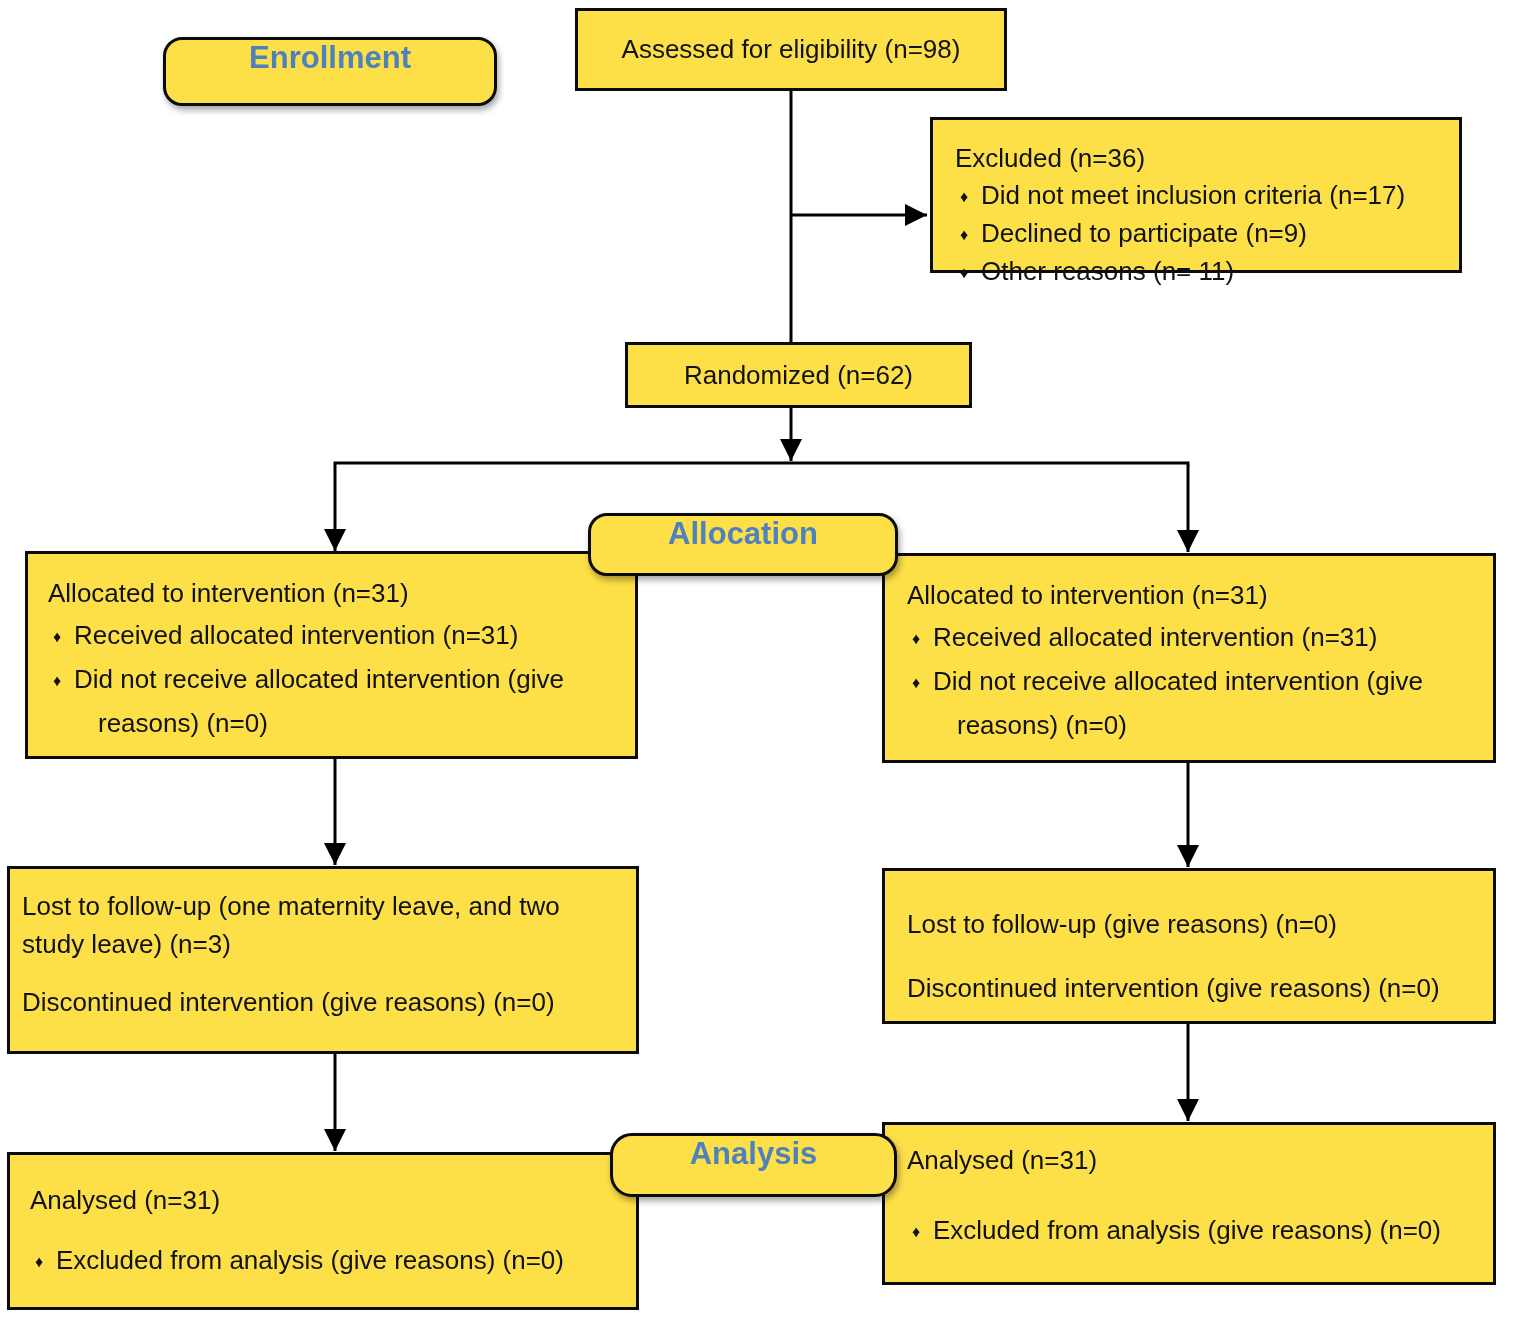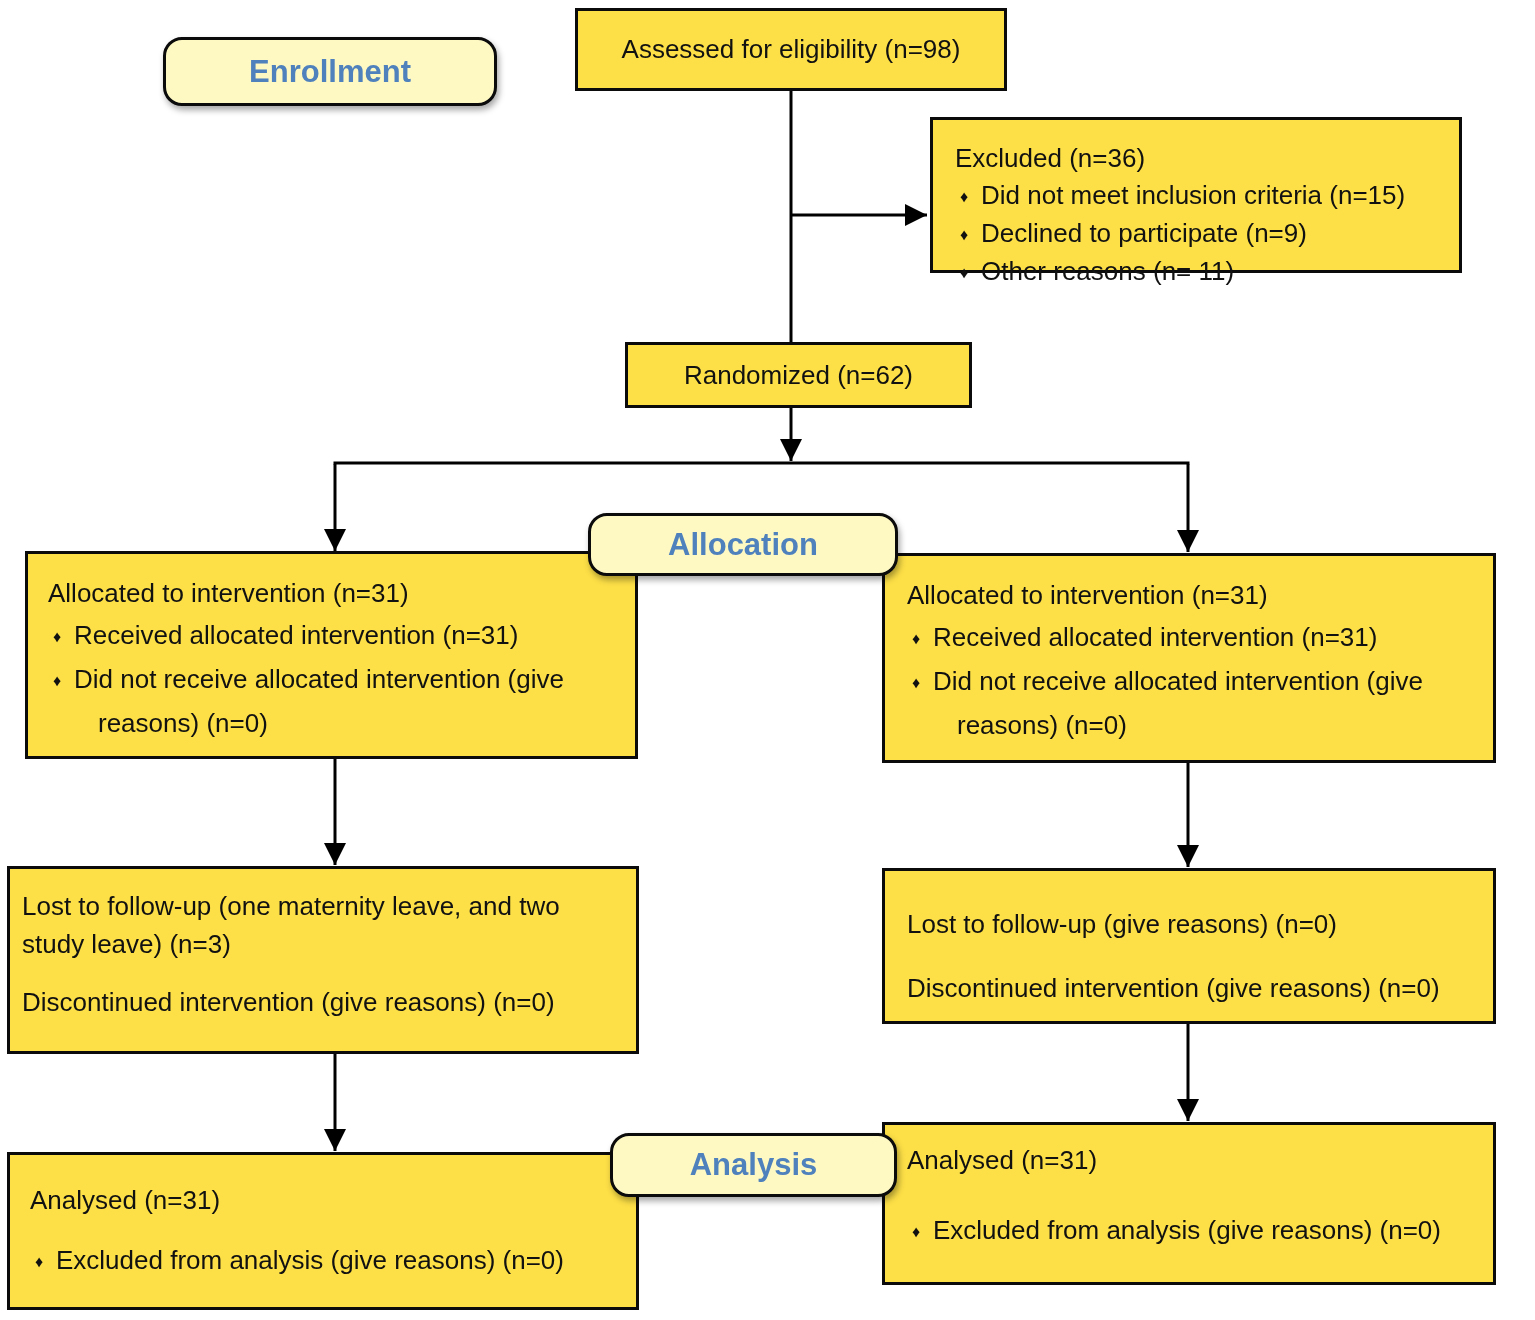--- a/index.html
+++ b/index.html
@@ -28,26 +28,26 @@
   }
   .box.center {
     display: flex;
     align-items: center;
     justify-content: center;
     text-align: center;
   }
   .stage {
     position: absolute;
     z-index: 3;
-    background: #fef9c3;
+    background: #fde047;
     border: 3px solid #0b0b0b;
     border-radius: 19px;
     box-sizing: border-box;
     display: flex;
-    align-items: center;
+    align-items: flex-start;
     justify-content: center;
     font-size: 31px;
     font-weight: 700;
     color: #4f81bd;
     box-shadow: 2px 4px 6px rgba(0,0,0,0.35);
   }
   .box-assessed   { left: 575px; top: 8px;    width: 432px; height: 83px; }
   .box-excluded   { left: 930px; top: 117px;  width: 532px; height: 156px;
                     padding: 20px 20px 20px 22px; line-height: 37px; }
   .box-randomized { left: 625px; top: 342px;  width: 347px; height: 66px; }
@@ -59,21 +59,21 @@
                     padding: 18px 16px 14px 12px; line-height: 38px; }
   .box-fu-r       { left: 882px; top: 868px;  width: 614px; height: 156px;
                     padding: 34px 16px 14px 22px; line-height: 38px; }
   .box-an-l       { left: 7px;   top: 1152px; width: 632px; height: 158px;
                     padding: 26px 16px 14px 20px; line-height: 38px; }
   .box-an-r       { left: 882px; top: 1122px; width: 614px; height: 163px;
                     padding: 16px 16px 14px 22px; line-height: 38px; }
   .stage-enrollment { left: 163px; top: 37px;   width: 334px; height: 69px; }
   .stage-allocation { left: 588px; top: 513px;  width: 310px; height: 63px; }
   .stage-followup   { left: 602px; top: 810px;  width: 312px; height: 66px; }
-  .stage-analysis   { left: 610px; top: 1133px; width: 287px; height: 64px; }
+  .stage-analysis   { left: 610px; top: 1133px; width: 287px; height: 64px; border-radius: 22px; }
   .item {
     padding-left: 50px;
     text-indent: -45px;
   }
   .bullet {
     display: inline-block;
     width: 21px;
     font-size: 16px;
     text-indent: 0;
     vertical-align: 2px;
@@ -119,21 +119,21 @@
     <span>Analysis</span>
   </div>
 
   <div class="box center box-assessed">
     <span>Assessed for eligibility (n=98)</span>
   </div>
 
   <div class="box box-excluded">
     <p>Excluded (n=36)</p>
     <p class="item">
-      <span class="bullet">♦</span><span>Did not meet inclusion criteria (n=15)</span>
+      <span class="bullet">♦</span><span>Did not meet inclusion criteria (n=17)</span>
     </p>
     <p class="item">
       <span class="bullet">♦</span><span>Declined to participate (n=9)</span>
     </p>
     <p class="item">
       <span class="bullet">♦</span><span>Other reasons (n= 11)</span>
     </p>
   </div>
 
   <div class="box center box-randomized">

